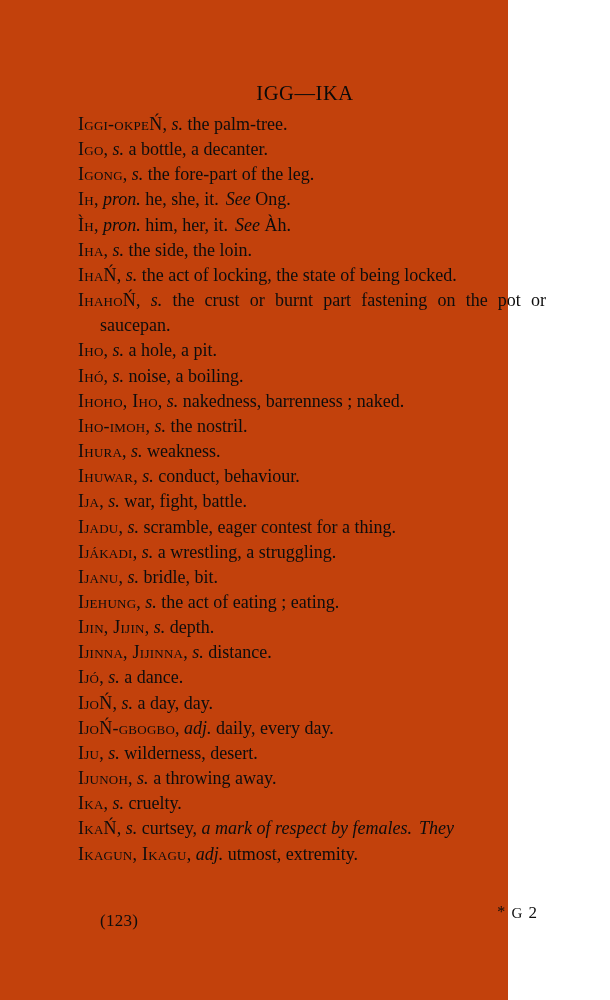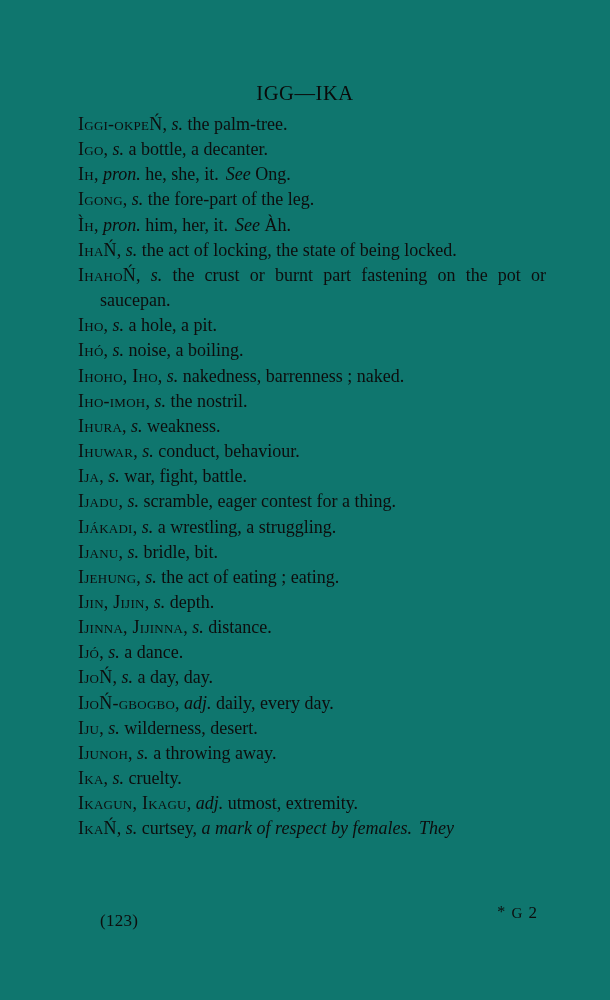--- a/index.html
+++ b/index.html
@@ -10,23 +10,23 @@
   body {
     width: 610px;
     height: 1000px;
     overflow: hidden;
     font-family: "Liberation Serif", "DejaVu Serif", serif;
     color: #0d0d0d;
     -webkit-font-smoothing: antialiased;
   }
   .page {
     position: relative;
-    width: 610px;
+    width: 508px;
     height: 1000px;
-    background: #0f766e;
+    background: #c2410c;
     box-sizing: border-box;
   }
   .running-head {
     position: absolute;
     top: 82px;
     left: 0;
     width: 610px;
     text-align: center;
     font-size: 20.5px;
     letter-spacing: 0.6px;
@@ -100,23 +100,24 @@
 </head>
 <body>
 
 <div class="page">
 
   <div class="running-head">IGG—IKA</div>
 
   <div class="column" id="entry-column">
       <p class="entry"><span class="hw">Iggi-okpeŃ</span>, <span class="pos">s.</span> <span>the palm-tree.</span></p>
       <p class="entry"><span class="hw">Igo</span>, <span class="pos">s.</span> <span>a bottle, a decanter.</span></p>
+      <p class="entry"><span class="hw">Igong</span>, <span class="pos">s.</span> <span>the fore-part of the leg.</span></p>
       <p class="entry"><span class="hw">Ih</span>, <span class="pos">pron.</span> <span>he, she, it.</span><span class="gap"></span><span class="see">See</span> <span>Ong.</span></p>
-      <p class="entry"><span class="hw">Igong</span>, <span class="pos">s.</span> <span>the fore-part of the leg.</span></p>
       <p class="entry"><span class="hw">Ìh</span>, <span class="pos">pron.</span> <span>him, her, it.</span><span class="gap"></span><span class="see">See</span> <span>Àh.</span></p>
+      <p class="entry"><span class="hw">Iha</span>, <span class="pos">s.</span> <span>the side, the loin.</span></p>
       <p class="entry"><span class="hw">IhaŃ</span>, <span class="pos">s.</span> <span>the act of locking, the state of being locked.</span></p>
       <p class="entry justified" style="padding-left: 22px; text-indent: -22px;"><span class="hw">IhahoŃ</span>, <span class="pos">s.</span> <span>the crust or burnt part fastening on the pot or saucepan.</span></p>
       <p class="entry"><span class="hw">Iho</span>, <span class="pos">s.</span> <span>a hole, a pit.</span></p>
       <p class="entry"><span class="hw">Ihó</span>, <span class="pos">s.</span> <span>noise, a boiling.</span></p>
       <p class="entry"><span class="hw">Ihoho, Iho</span>, <span class="pos">s.</span> <span>nakedness, barrenness ; naked.</span></p>
       <p class="entry"><span class="hw">Iho-imoh</span>, <span class="pos">s.</span> <span>the nostril.</span></p>
       <p class="entry"><span class="hw">Ihura</span>, <span class="pos">s.</span> <span>weakness.</span></p>
       <p class="entry"><span class="hw">Ihuwar</span>, <span class="pos">s.</span> <span>conduct, behaviour.</span></p>
       <p class="entry"><span class="hw">Ija</span>, <span class="pos">s.</span> <span>war, fight, battle.</span></p>
       <p class="entry"><span class="hw">Ijadu</span>, <span class="pos">s.</span> <span>scramble, eager contest for a thing.</span></p>
@@ -124,22 +125,22 @@
       <p class="entry"><span class="hw">Ijanu</span>, <span class="pos">s.</span> <span>bridle, bit.</span></p>
       <p class="entry"><span class="hw">Ijehung</span>, <span class="pos">s.</span> <span>the act of eating ; eating.</span></p>
       <p class="entry"><span class="hw">Ijin, Jijin</span>, <span class="pos">s.</span> <span>depth.</span></p>
       <p class="entry"><span class="hw">Ijinna, Jijinna</span>, <span class="pos">s.</span> <span>distance.</span></p>
       <p class="entry"><span class="hw">Ijó</span>, <span class="pos">s.</span> <span>a dance.</span></p>
       <p class="entry"><span class="hw">IjoŃ</span>, <span class="pos">s.</span> <span>a day, day.</span></p>
       <p class="entry"><span class="hw">IjoŃ-gbogbo</span>, <span class="pos">adj.</span> <span>daily, every day.</span></p>
       <p class="entry"><span class="hw">Iju</span>, <span class="pos">s.</span> <span>wilderness, desert.</span></p>
       <p class="entry"><span class="hw">Ijunoh</span>, <span class="pos">s.</span> <span>a throwing away.</span></p>
       <p class="entry"><span class="hw">Ika</span>, <span class="pos">s.</span> <span>cruelty.</span></p>
+      <p class="entry justified" style="padding-left: 22px; text-indent: -22px;"><span class="hw">IkaŃ</span>, <span class="pos">s.</span> <span>curtsey,</span> <span class="it">a mark of respect by females.</span><span class="gap"></span><span class="it">They</span></p>
       <p class="entry"><span class="hw">Ikagun, Ikagu</span>, <span class="pos">adj.</span> <span>utmost, extremity.</span></p>
-      <p class="entry justified" style="padding-left: 22px; text-indent: -22px;"><span class="hw">IkaŃ</span>, <span class="pos">s.</span> <span>curtsey,</span> <span class="it">a mark of respect by females.</span><span class="gap"></span><span class="it">They</span></p>
     </div>
 
   <div class="footer">
     <span class="folio">(123)</span>
     <span class="signature">
       <span class="star">*</span>
       <span class="sig-letter">G</span>
       <span>2</span>
     </span>
   </div>

